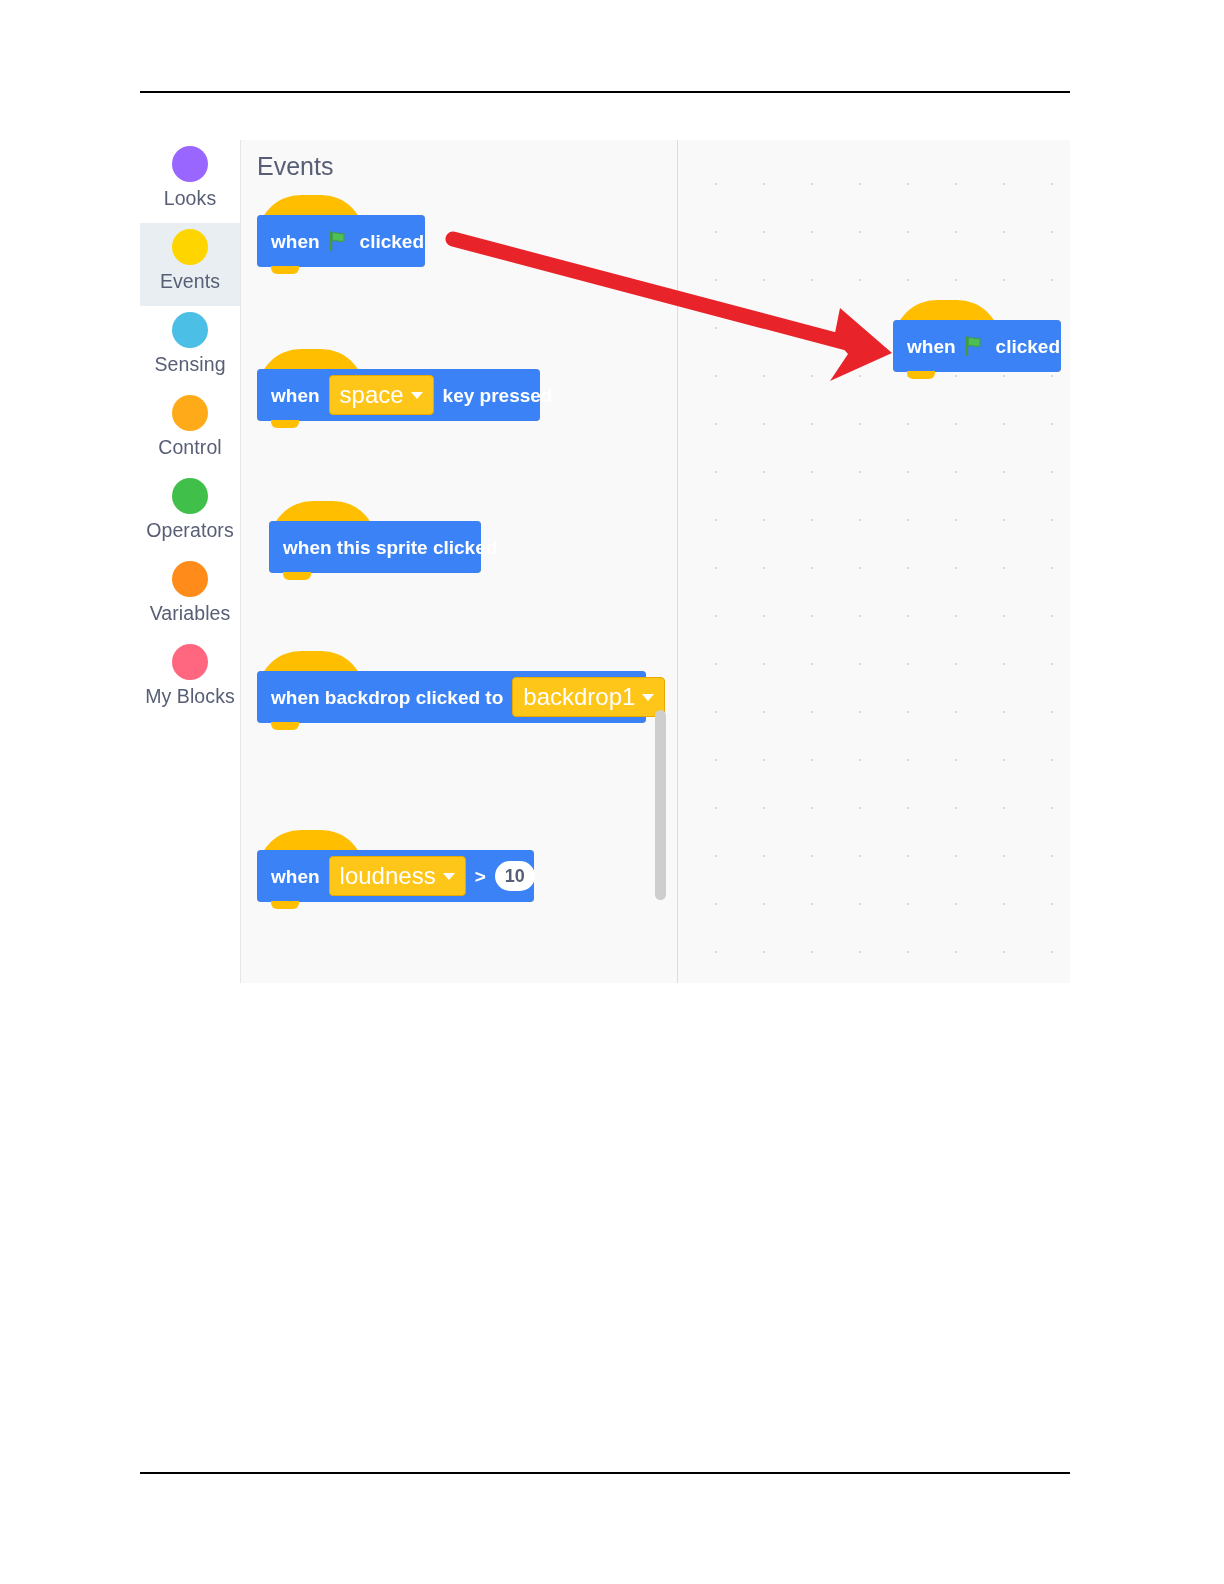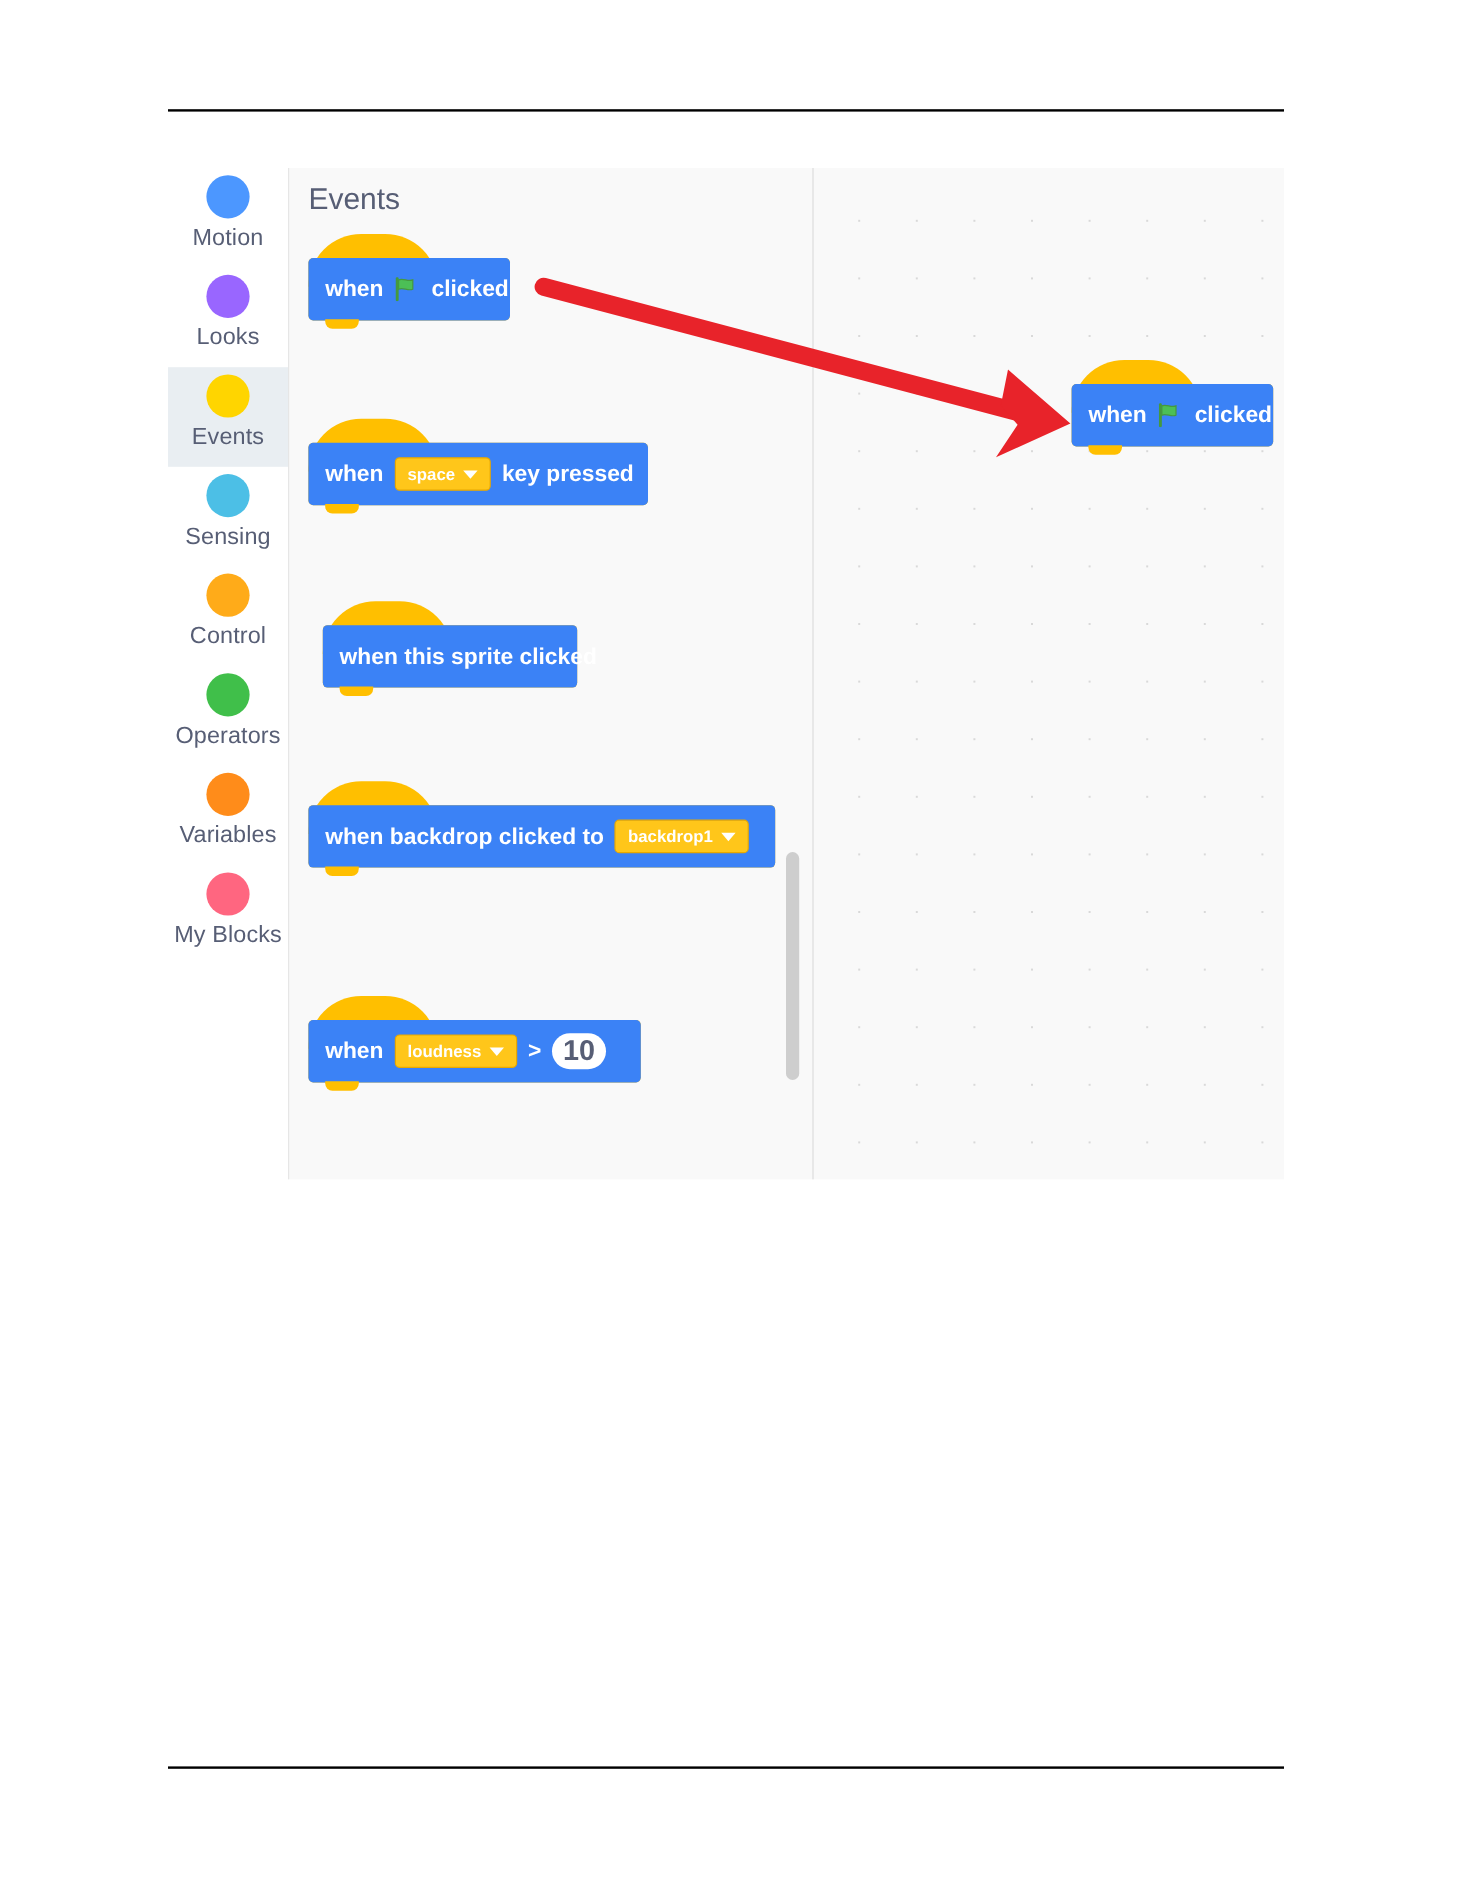--- a/index.html
+++ b/index.html
@@ -77,51 +77,47 @@
   .hat .nub{
     position:absolute;left:14px;bottom:-7px;width:28px;height:8px;
     background:#FFBF00;border-radius:0 0 6px 6px;
   }
   .blk-text{font-size:19px;font-weight:bold;color:#ffffff;line-height:1;}
   .field{
     display:inline-flex;align-items:center;gap:7px;
     background:#FFC61A;border:1px solid #E8A800;
     border-radius:4px;padding:5px 10px;box-sizing:border-box;
   }
-  .field .fld-text{font-size:14px;font-weight:bold;color:#ffffff;}
+  .field .fld-text{font-size:24px;font-weight:normal;color:#ffffff;}
   .caret{
     width:0;height:0;border-left:6px solid transparent;
     border-right:6px solid transparent;border-top:7px solid #ffffff;display:block;
   }
   .num-oval{
     display:inline-flex;align-items:center;justify-content:center;
     background:#ffffff;border-radius:18px;min-width:40px;height:30px;
     padding:0 9px;box-sizing:border-box;
   }
-  .num-oval span{font-size:24px;font-weight:bold;color:#575E75;}
+  .num-oval span{font-size:18px;font-weight:bold;color:#575E75;}
   .flag-icon{display:inline-block;width:22px;height:20px;}
 
   
   #annotation-arrow{position:absolute;left:0;top:0;width:930px;height:843px;
     pointer-events:none;}
 </style>
 </head>
 <body>
 
 <div class="rule" id="rule-top"></div>
 <div class="rule" id="rule-bottom"></div>
 
 <div id="editor">
 
   <div id="category-sidebar">
 
-    <div class="cat-item">
-      <span class="cat-dot" style="background:#4C97FF"></span>
-      <span class="cat-label">Motion</span>
-    </div>
 
     <div class="cat-item">
       <span class="cat-dot" style="background:#9966FF"></span>
       <span class="cat-label">Looks</span>
     </div>
 
 
     <div class="cat-item selected">
       <span class="cat-dot" style="background:#FFD500"></span>
       <span class="cat-label">Events</span>

